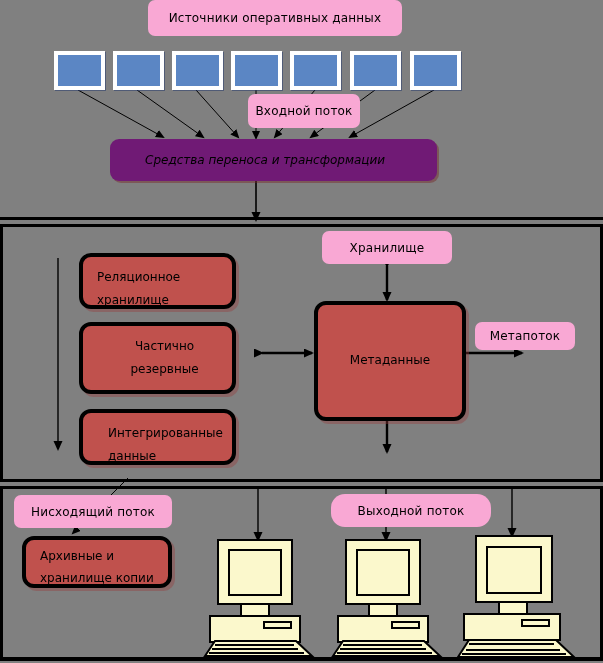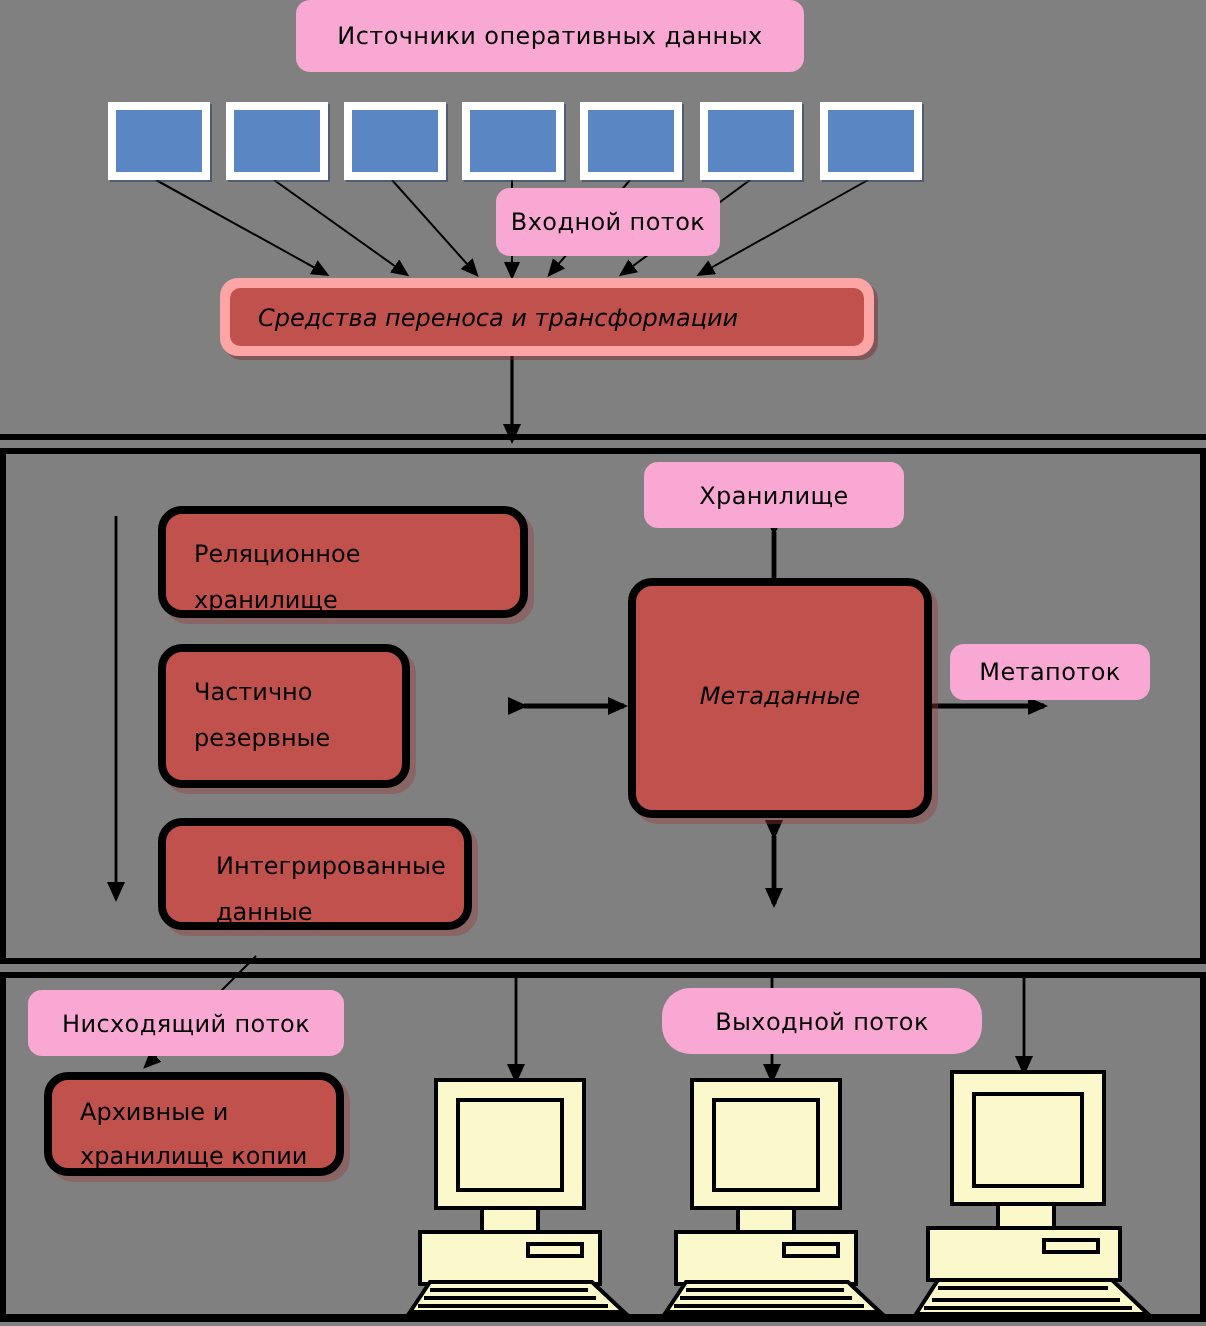--- a/index.html
+++ b/index.html
@@ -42,23 +42,23 @@
   }
   .src-box > i {
     display: block;
     width: 100%;
     height: 100%;
     background: #5b86c4;
   }
 
   
   .red-white {
-    background: #fca5a5;
+    background: #701a75;
     border-radius: 9px;
-    padding: 5px;
+    padding: 21px;
     z-index: 5;
     box-shadow: 2px 2px 0 rgba(120,40,40,0.45);
   }
   .red-white > i {
     display: flex;
     width: 100%;
     height: 100%;
     background: #c0514d;
     border-radius: 5px;
     align-items: center;
@@ -190,34 +190,34 @@
   </div>
 
   <div class="abs red-white" style="left:110px; top:139px; width:327px; height:39px;">
     <i>Средства переноса и трансформации</i>
   </div>
 
   <div class="abs label-box" style="left:322px; top:231px; width:130px; height:33px;">
     <span>Хранилище</span>
   </div>
 
-  <div class="abs red-black centered" style="left:314px; top:289px; width:152px; height:120px;font-style:italic;">
+  <div class="abs red-black centered" style="left:314px; top:301px; width:152px; height:120px;">
     <span>Метаданные</span>
   </div>
 
   <div class="abs label-box" style="left:475px; top:322px; width:100px; height:28px;">
     <span>Метапоток</span>
   </div>
 
-  <div class="abs red-black" style="left:79px; top:253px; width:185px; height:56px;">
+  <div class="abs red-black" style="left:79px; top:253px; width:157px; height:56px;">
     <div>Реляционное</div>
     <div>хранилище</div>
   </div>
 
-  <div class="abs red-black" style="left:79px; top:322px; width:126px; height:72px;">
+  <div class="abs red-black" style="left:79px; top:322px; width:157px; height:72px;text-align:center;">
     <div>Частично</div>
     <div>резервные</div>
     <div>данные</div>
   </div>
 
   <div class="abs red-black" style="left:79px; top:409px; width:157px; height:56px;padding-left:25px;">
     <div>Интегрированные</div>
     <div>данные</div>
   </div>
 

